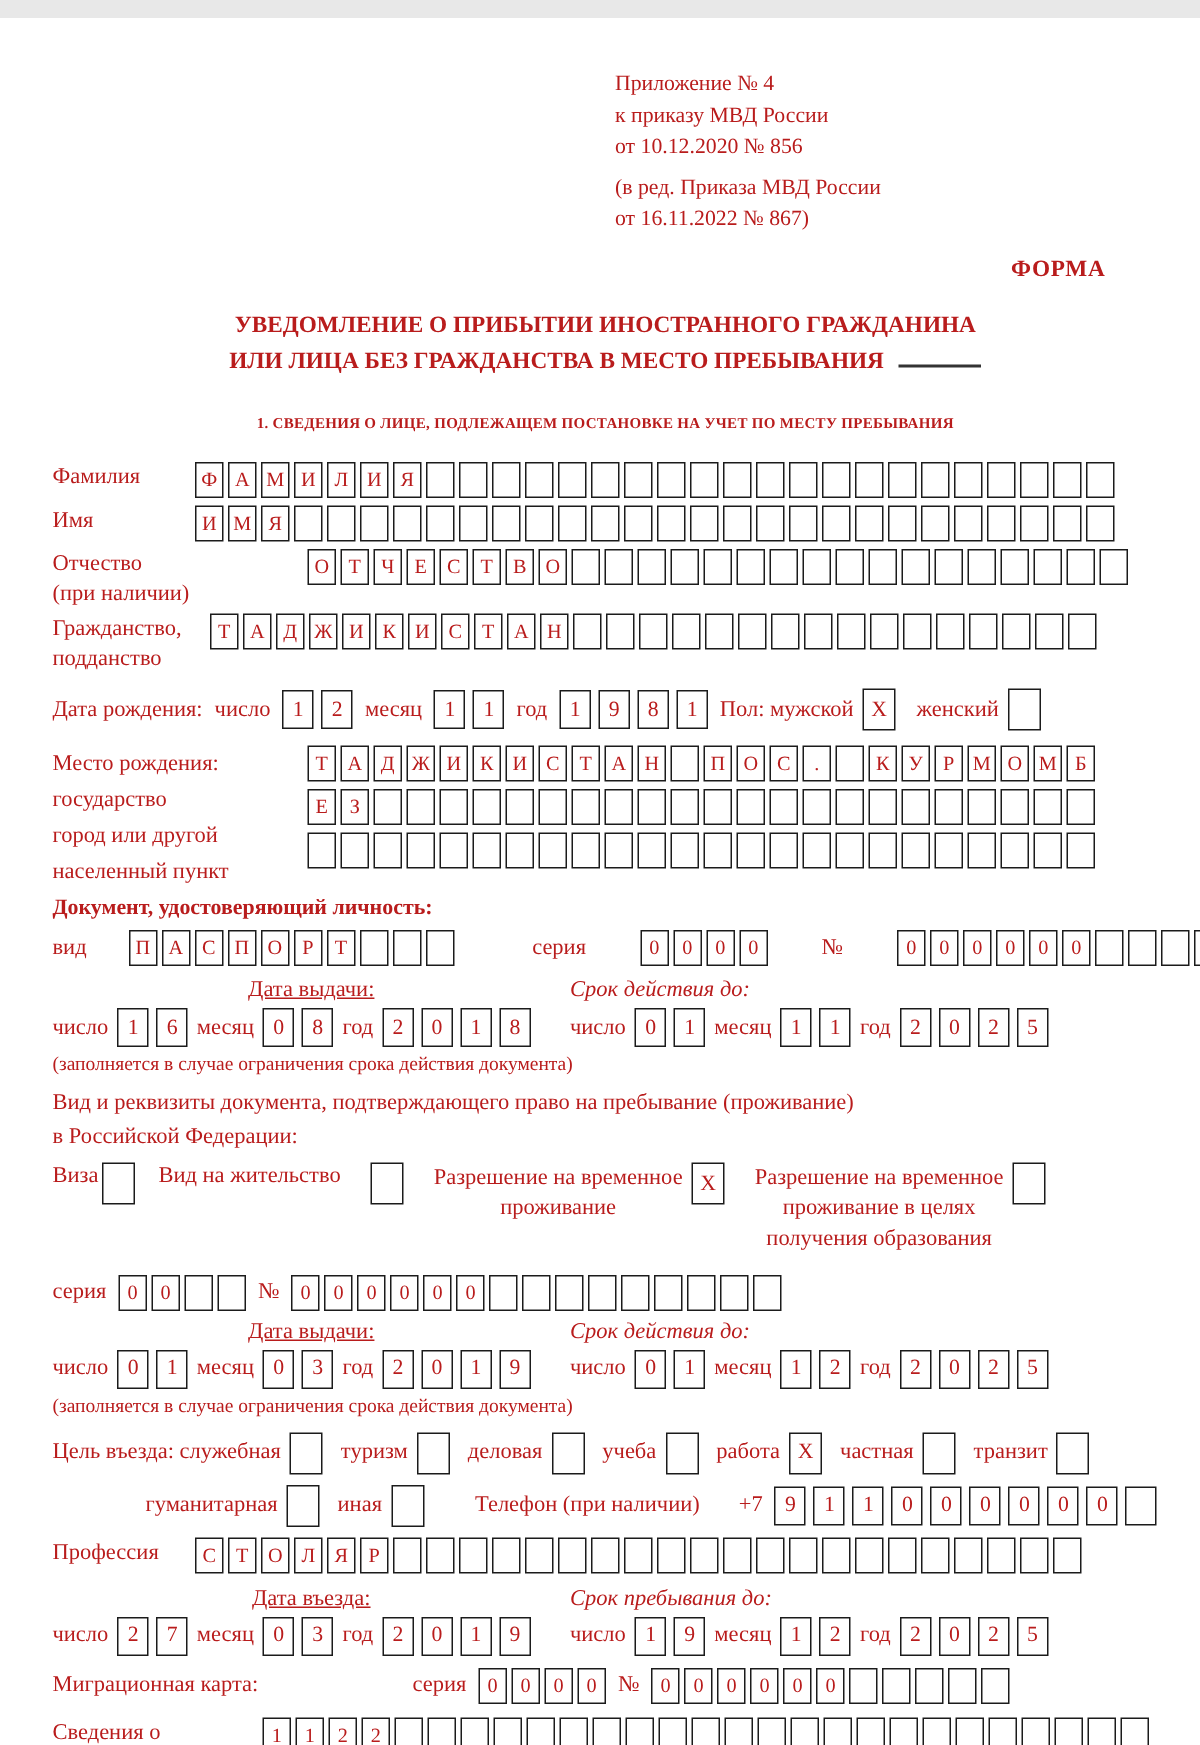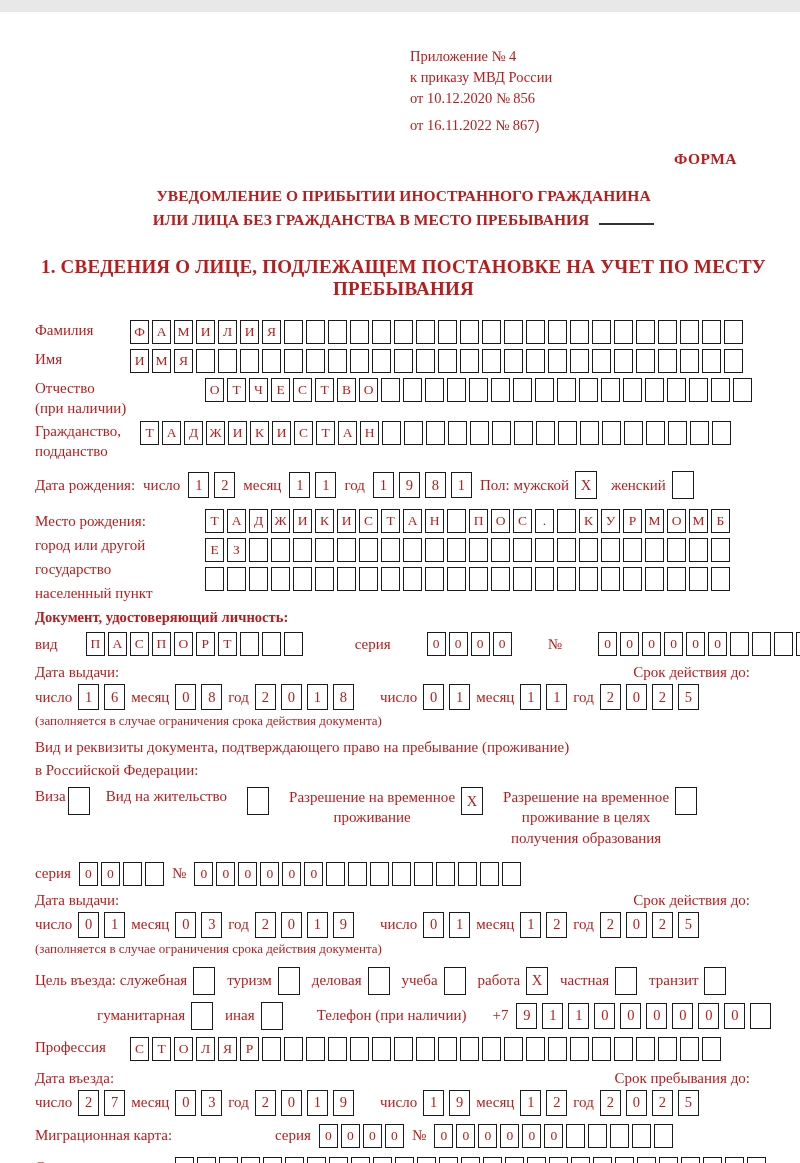--- a/index.html
+++ b/index.html
@@ -8,43 +8,43 @@
     margin:12px auto;padding:34px 28px 16px 35px;overflow:hidden;
     font-family:"Liberation Serif","DejaVu Serif",serif;font-size:15px;color:#b91c1c;
   }
   
   .hdr-right{margin-left:375px;width:370px;line-height:1.45;font-size:14.5px;}
   .hdr-right .ln{white-space:nowrap;}
   .hdr-note{margin-top:6px;}
   .form-label{text-align:right;padding-right:35px;font-weight:bold;font-size:15.5px;margin-top:14px;letter-spacing:.5px;}
   .title{ text-align:center;font-weight:bold;font-size:15.5px;margin-top:16px;line-height:1.55;}
   .title-underline{display:inline-block;width:55px;border-bottom:2px solid #333;margin-left:10px;}
-  .sec-heading{text-align:center;font-weight:bold;font-size:19px;margin-top:24px;margin-bottom:20px;letter-spacing:.2px;}
+  .sec-heading{text-align:center;font-weight:bold;font-size:10px;margin-top:24px;margin-bottom:20px;letter-spacing:.2px;}
 
   
   .cells{display:flex;gap:3px;flex-wrap:nowrap;}
   .cell{width:17px;height:22px;border:1.6px solid #1b1b1b;display:flex;align-items:center;justify-content:center;
         font-size:13.5px;flex-shrink:0;background:#fff;}
   .cells.lg{gap:5px;}
   .cells.lg .cell{width:19px;height:24px;font-size:14.5px;}
   .cbox{display:inline-flex;width:20px;height:26px;border:1.6px solid #1b1b1b;align-items:center;justify-content:center;
         font-size:14.5px;flex-shrink:0;background:#fff;margin-left:6px;}
 
   .frow{display:flex;align-items:flex-start;margin-bottom:5px;}
   .flabel{flex-shrink:0;line-height:1.35;}
   .w95{width:95px;} .w105{width:105px;} .w170{width:170px;} .w140{width:140px;} .w200{width:200px;}
   .stack3 > .cells{margin-bottom:5px;}
   .center-head{text-align:left;font-weight:bold;font-size:14.6px;margin:4px 0 6px 0;}
 
   .inline-row{display:flex;align-items:center;flex-wrap:nowrap;margin-bottom:5px;}
   .inline-row .gap8{margin-left:8px;} .inline-row .gap14{margin-left:14px;} .inline-row .gap24{margin-left:24px;}
 
   .dates-head{display:flex;margin-top:4px;}
-  .dh-left{width:345px;}
-  .dh-right{width:370px;text-align:right;}
+  .dh-left{width:345px;text-align:center;text-decoration:underline;}
+  .dh-right{width:370px;text-align:left;font-style:italic;}
   .dates-row{display:flex;align-items:center;margin:3px 0 3px 0;}
   .dr-left{width:345px;display:flex;align-items:center;gap:6px;}
   .dr-right{display:flex;align-items:center;gap:6px;}
   .note{text-align:left;font-size:13px;padding-right:22px;margin:1px 0 10px 0;}
 
   .permits{display:flex;align-items:flex-start;margin:8px 0 14px 0;}
   .permits .plab{line-height:1.3;}
   .pml{text-align:center;line-height:1.35;}
   .ml16{margin-left:16px;} .ml20{margin-left:20px;}
 
@@ -58,20 +58,21 @@
 </head>
 <body>
 
 <div class="page">
 
   <div class="hdr-right">
     <div class="ln">Приложение № 4</div>
     <div class="ln">к приказу МВД России</div>
     <div class="ln">от 10.12.2020 № 856</div>
     <div class="hdr-note">
+      <div class="ln">(в ред. Приказа МВД России</div>
       <div class="ln">от 16.11.2022 № 867)</div>
     </div>
   </div>
 
   <div class="form-label">ФОРМА</div>
 
   <div class="title">
     <div>УВЕДОМЛЕНИЕ О ПРИБЫТИИ ИНОСТРАННОГО ГРАЖДАНИНА</div>
     <div>
       <span>ИЛИ ЛИЦА БЕЗ ГРАЖДАНСТВА В МЕСТО ПРЕБЫВАНИЯ</span><span class="title-underline"></span>
@@ -239,22 +240,22 @@
       </span>
     <span class="gap8">Пол: мужской</span>
     <span class="cbox">X</span>
     <span class="gap14">женский</span>
     <span class="cbox"></span>
   </div>
 
   <div class="frow" style="margin-bottom:2px;">
     <div class="flabel w170" style="line-height:24px;">
       <div>Место рождения:</div>
+      <div>государство</div>
       <div>город или другой</div>
-      <div>государство</div>
       <div>населенный пункт</div>
     </div>
     <div class="stack3">
       <div class="cells">
           <span class="cell">Т</span>
           <span class="cell">А</span>
           <span class="cell">Д</span>
           <span class="cell">Ж</span>
           <span class="cell">И</span>
           <span class="cell">К</span>

